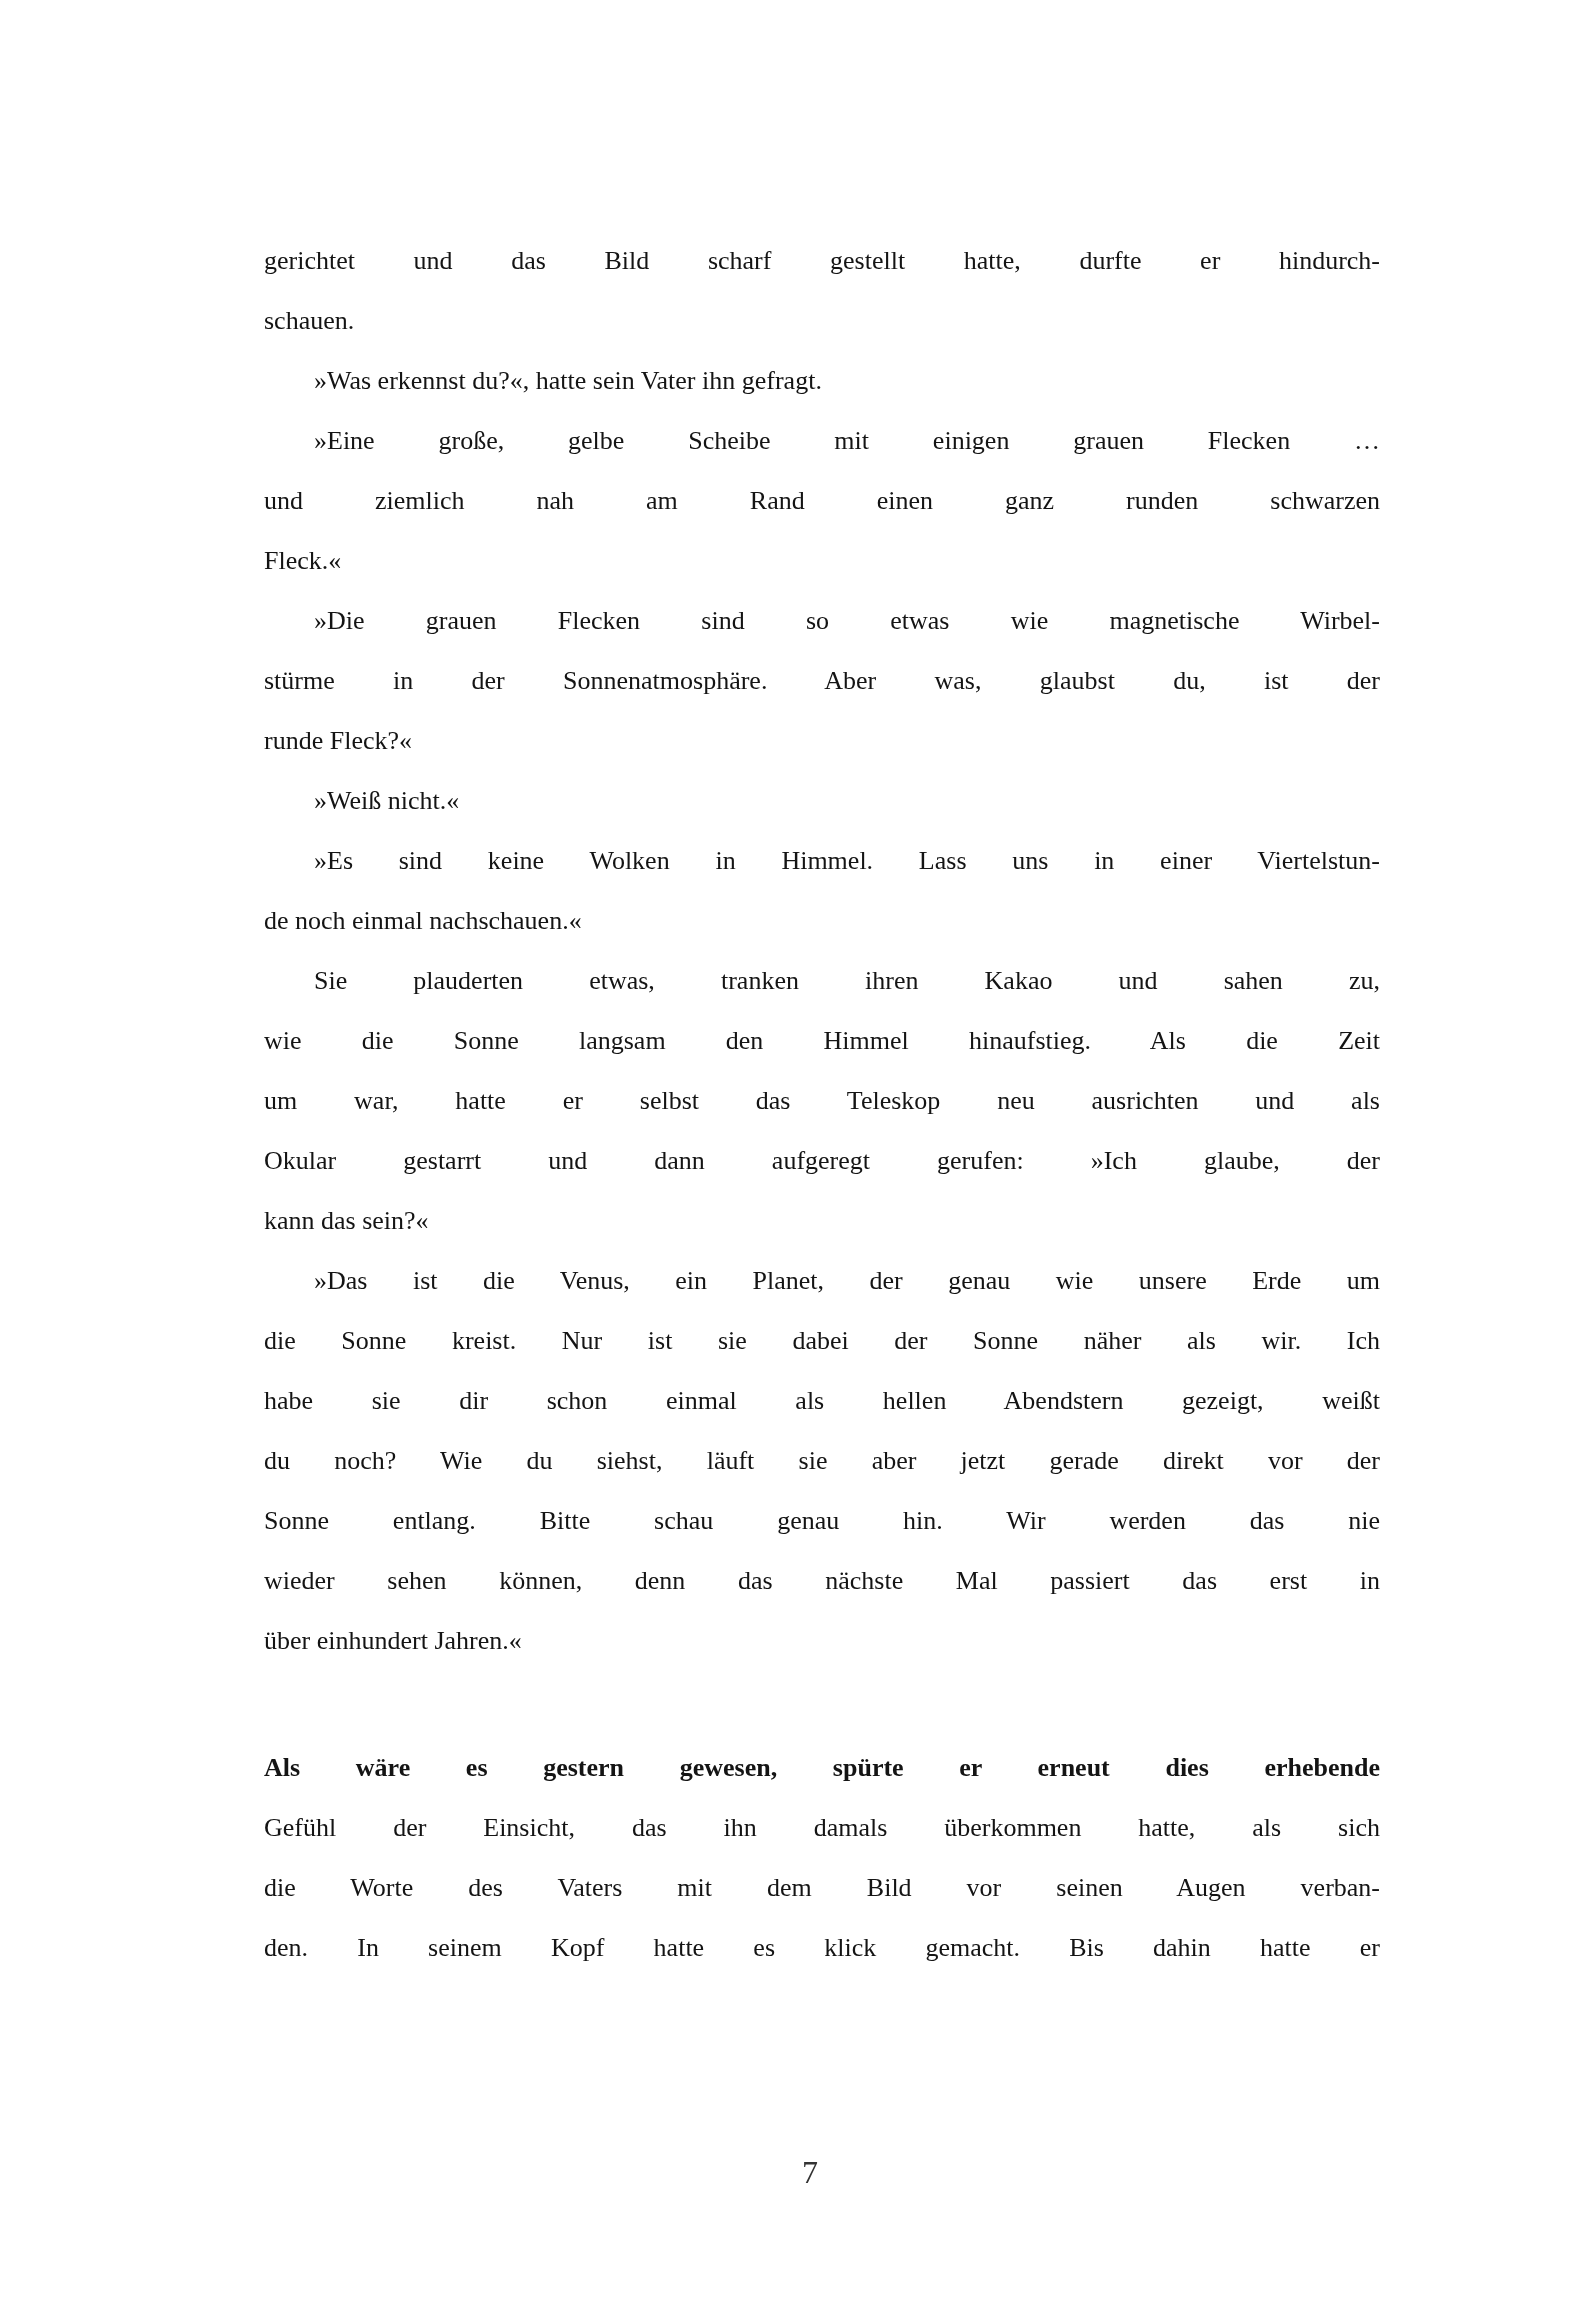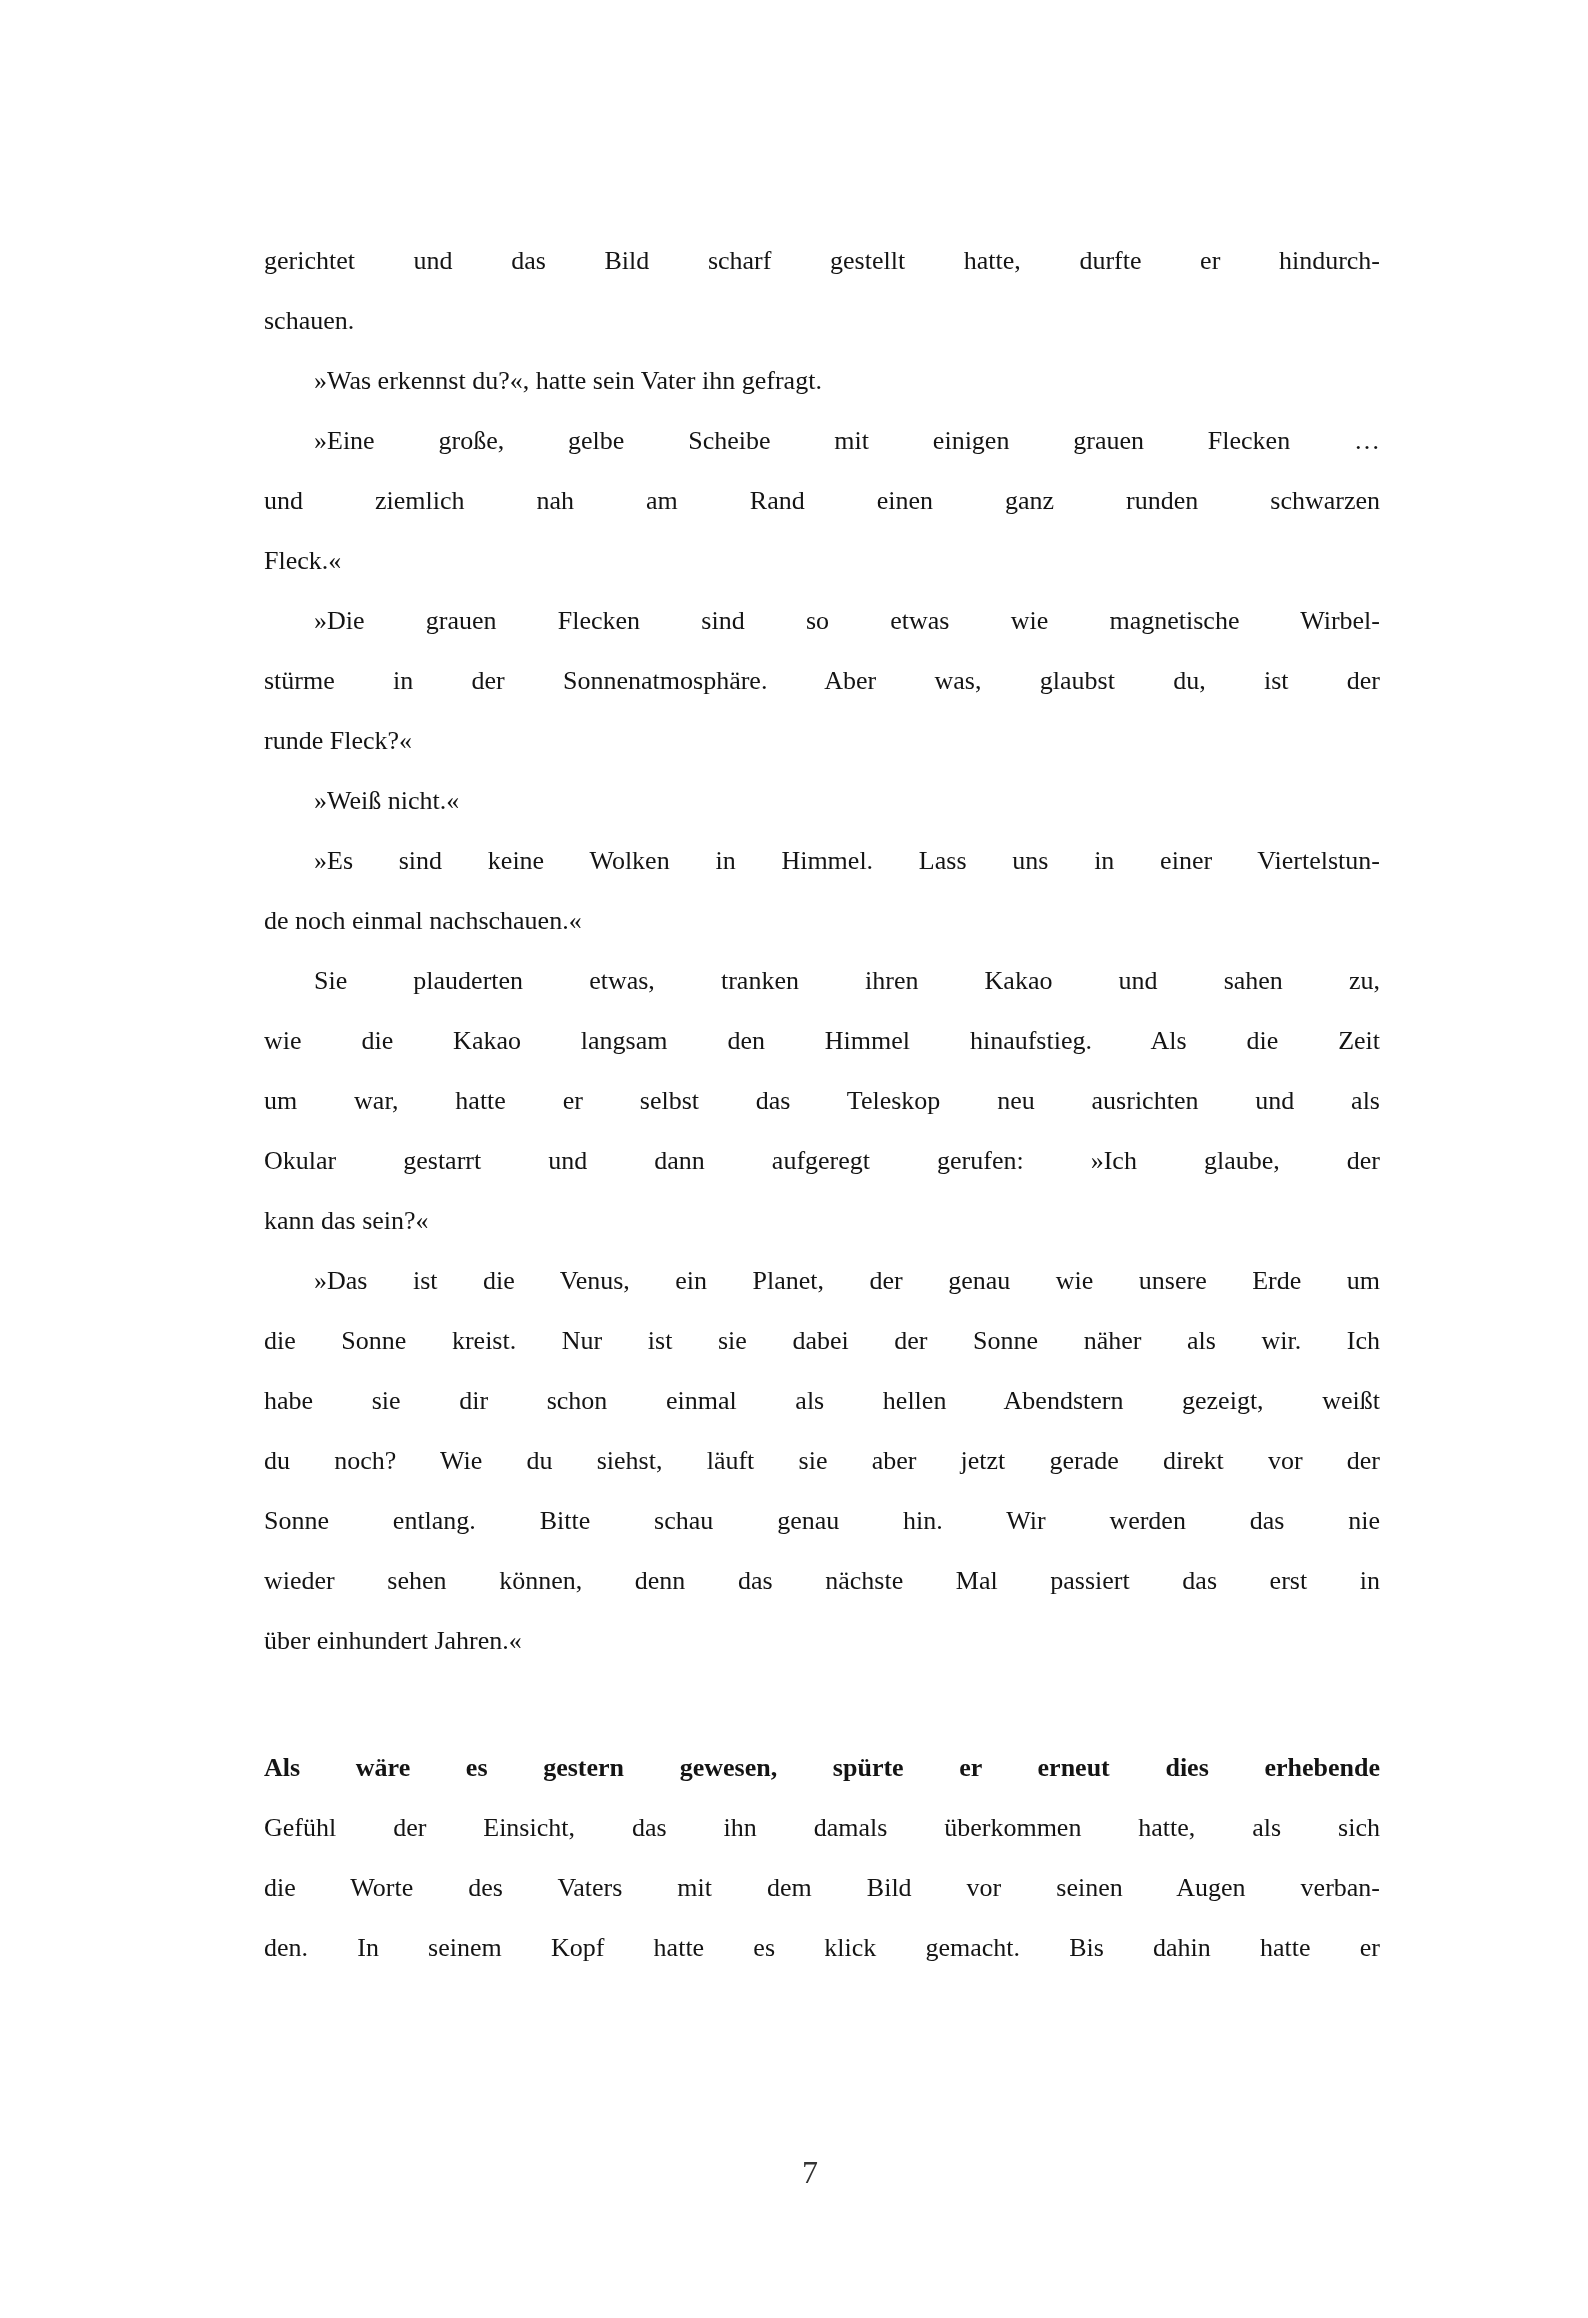--- a/index.html
+++ b/index.html
@@ -61,21 +61,21 @@
     <div class="ln j ind">»Eine große, gelbe Scheibe mit einigen grauen Flecken …</div>
     <div class="ln j">und ziemlich nah am Rand einen ganz runden schwarzen</div>
     <div class="ln l">Fleck.«</div>
     <div class="ln j ind">»Die grauen Flecken sind so etwas wie magnetische Wirbel-</div>
     <div class="ln j">stürme in der Sonnenatmosphäre. Aber was, glaubst du, ist der</div>
     <div class="ln l">runde Fleck?«</div>
     <div class="ln l ind">»Weiß nicht.«</div>
     <div class="ln j ind">»Es sind keine Wolken in Himmel. Lass uns in einer Viertelstun-</div>
     <div class="ln l">de noch einmal nachschauen.«</div>
     <div class="ln j ind">Sie plauderten etwas, tranken ihren Kakao und sahen zu,</div>
-    <div class="ln j">wie die Kakao langsam den Himmel hinaufstieg. Als die Zeit</div>
+    <div class="ln j">wie die Sonne langsam den Himmel hinaufstieg. Als die Zeit</div>
     <div class="ln j">um war, hatte er selbst das Teleskop neu ausrichten und als</div>
     <div class="ln j">Okular gestarrt und dann aufgeregt gerufen: »Ich glaube, der</div>
     <div class="ln l">kann das sein?«</div>
     <div class="ln j ind">»Das ist die Venus, ein Planet, der genau wie unsere Erde um</div>
     <div class="ln j">die Sonne kreist. Nur ist sie dabei der Sonne näher als wir. Ich</div>
     <div class="ln j">habe sie dir schon einmal als hellen Abendstern gezeigt, weißt</div>
     <div class="ln j">du noch? Wie du siehst, läuft sie aber jetzt gerade direkt vor der</div>
     <div class="ln j">Sonne entlang. Bitte schau genau hin. Wir werden das nie</div>
     <div class="ln j">wieder sehen können, denn das nächste Mal passiert das erst in</div>
     <div class="ln l">über einhundert Jahren.«</div>

